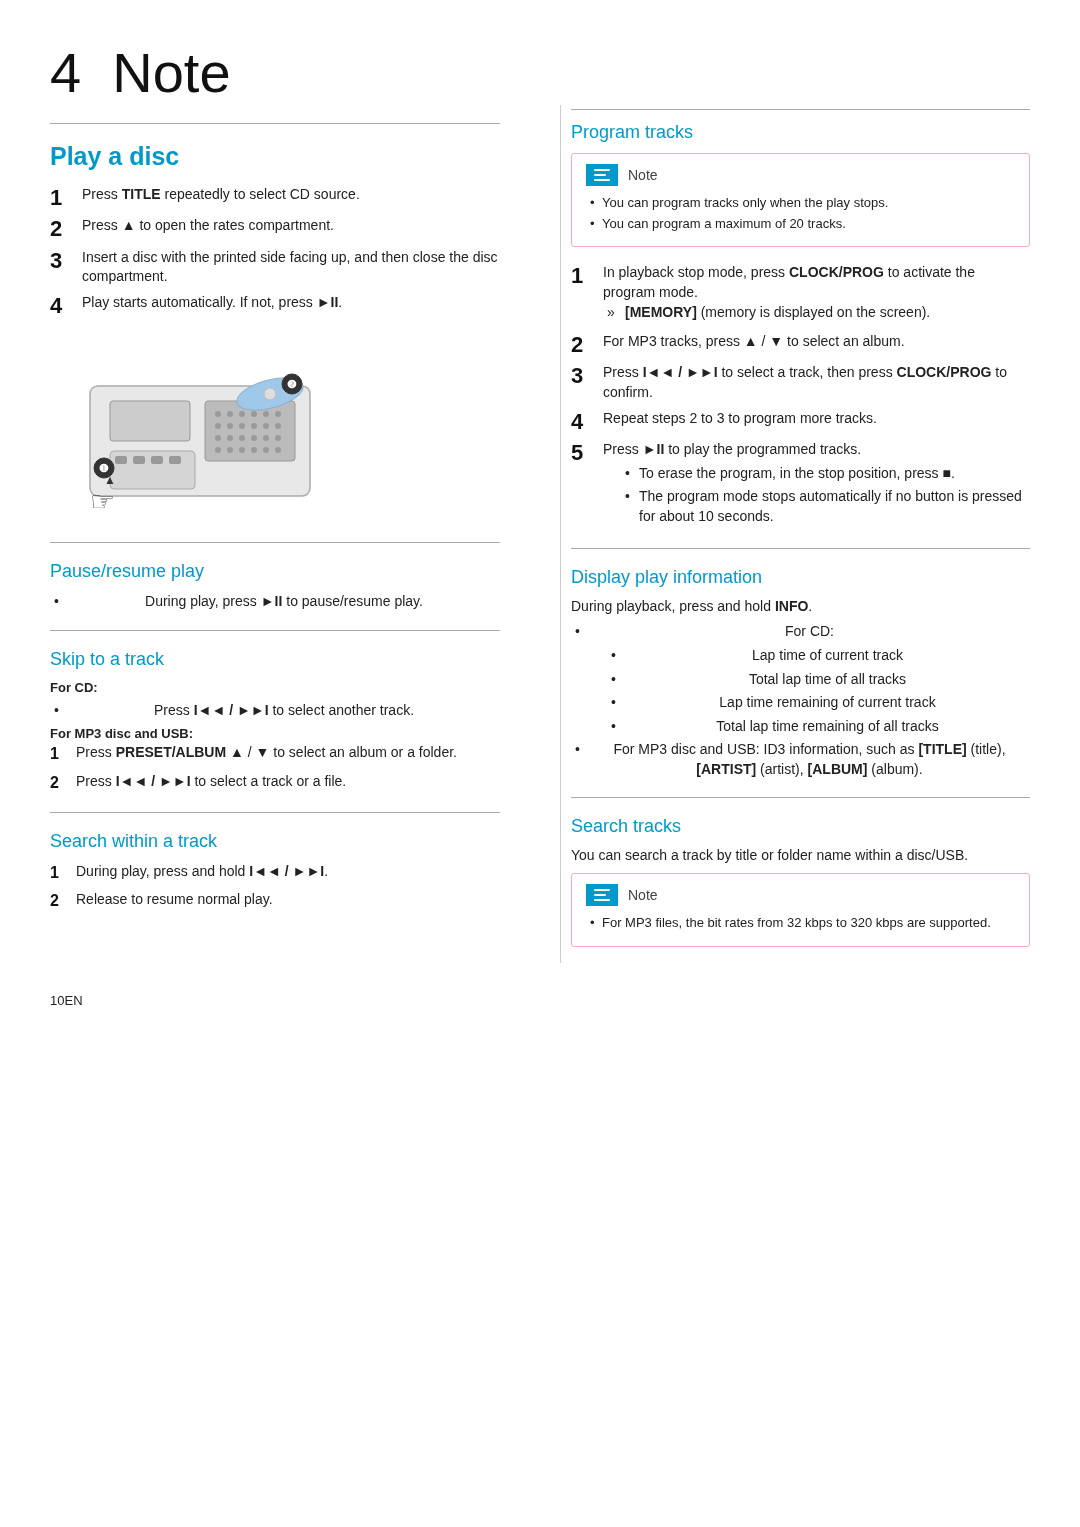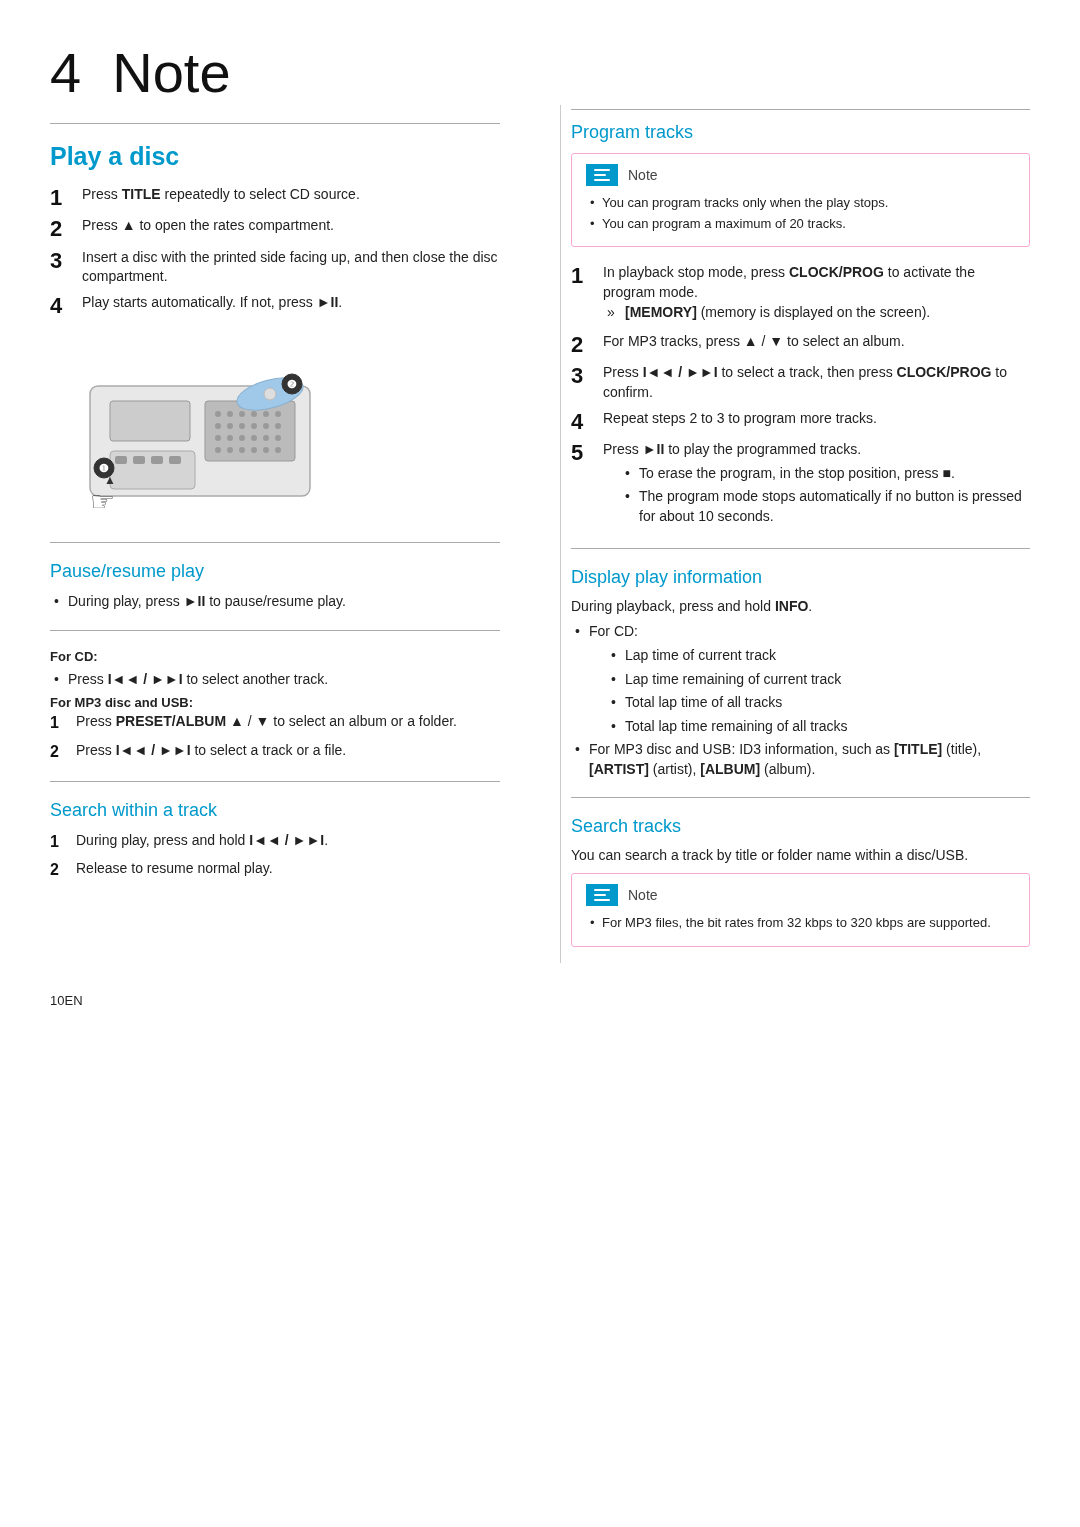--- a/index.html
+++ b/index.html
@@ -87,20 +87,21 @@
       color: #111;
       min-width: 22px;
       margin-right: 4px;
       line-height: 1.4;
     }
 
     .bullet-list {
       list-style: none;
       padding-left: 0;
       margin: 6px 0;
+      text-align: center;
     }
 
     .bullet-list li {
       padding-left: 18px;
       position: relative;
       margin-bottom: 4px;
       line-height: 1.4;
     }
 
     .bullet-list li::before {
@@ -327,20 +328,21 @@
     <hr>
     <div>
       <div class="section-title">Pause/resume play</div>
       <ul class="bullet-list">
         <li>During play, press <strong>►II</strong> to pause/resume play.</li>
       </ul>
     </div>
 
     <hr>
     <div>
+      <div class="section-title">Skip to a track</div>
       <div class="for-label">For CD:</div>
       <ul class="bullet-list">
         <li>Press <strong>I◄◄ / ►►I</strong> to select another track.</li>
       </ul>
       <div class="for-label">For MP3 disc and USB:</div>
       <ol class="numbered-list">
         <li>
           <span class="num-sm">1</span>
           <span>Press <strong>PRESET/ALBUM</strong> ▲ / ▼ to select an album or a folder.</span>
         </li>
@@ -423,22 +425,22 @@
 
     <hr>
     <div>
       <div class="section-title">Display play information</div>
       <p style="margin-bottom:8px;">During playback, press and hold <strong>INFO</strong>.</p>
       <ul class="bullet-list">
         <li>
           For CD:
           <ul class="sub-bullet">
             <li>Lap time of current track</li>
+            <li>Total lap time of all tracks</li>
             <li>Lap time remaining of current track</li>
-            <li>Total lap time of all tracks</li>
             <li>Total lap time remaining of all tracks</li>
           </ul>
         </li>
         <li>For MP3 disc and USB: ID3 information, such as <strong>[TITLE]</strong> (title), <strong>[ARTIST]</strong> (artist), <strong>[ALBUM]</strong> (album).</li>
       </ul>
     </div>
 
     <hr>
     <div>
       <div class="section-title">Search tracks</div>

